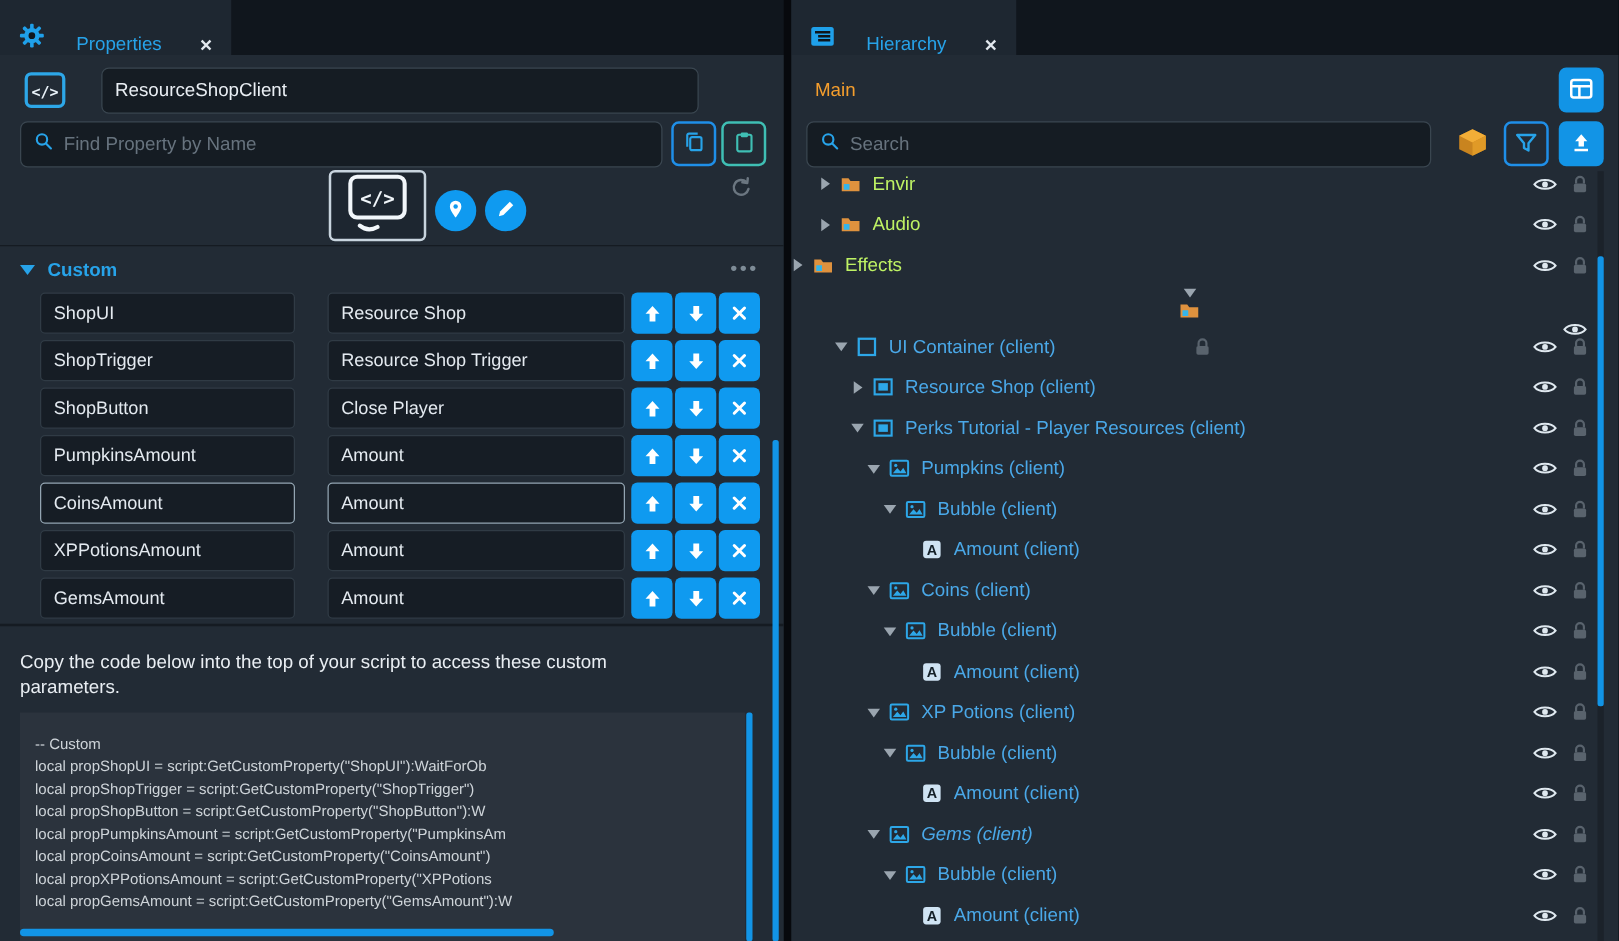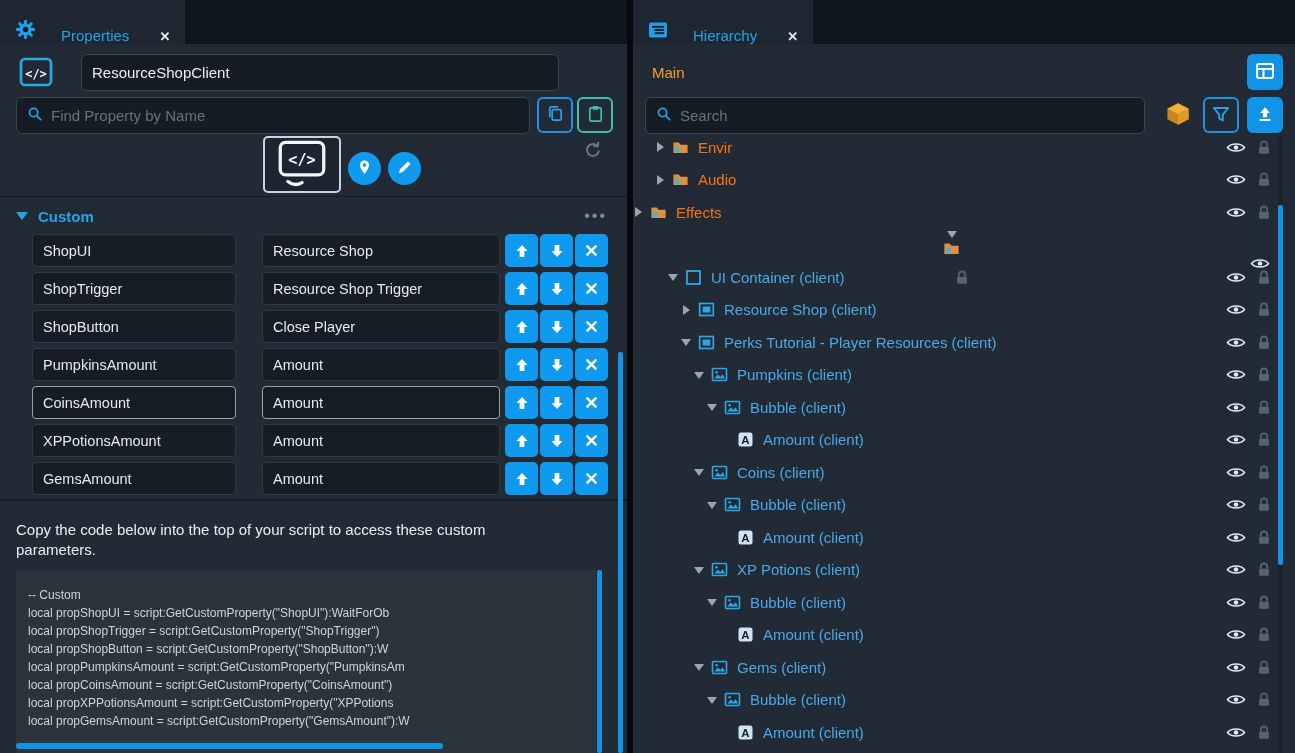--- a/index.html
+++ b/index.html
@@ -75,21 +75,21 @@
   .pos-upload{left:614px;top:53px}
 
   .tree{position:absolute;left:0;right:0;top:93px;bottom:0;overflow:hidden}
   .trow{display:flex;align-items:center;height:32.5px;padding-right:25px;cursor:default}
   .trow:first-child{margin-top:-6px}
   .tarrow{width:11px;height:11px;margin-right:6px;flex:none;position:relative}
   .tarrow.collapsed::before{content:"";position:absolute;left:2px;top:0.5px;border-left:7px solid #9aa5af;border-top:5px solid transparent;border-bottom:5px solid transparent}
   .tarrow.expanded::before{content:"";position:absolute;left:0;top:2.5px;border-top:7px solid #9aa5af;border-left:5px solid transparent;border-right:5px solid transparent}
   .tarrow.leaf{visibility:hidden}
   .ticon{width:17px;height:17px;margin-right:9px;flex:none;display:flex}
-  .tname{font-size:15px;color:#f97316;white-space:nowrap;overflow:hidden}
+  .tname{font-size:15px;color:#bef264;white-space:nowrap;overflow:hidden}
   .tname.client{color:#4aa8e8}
   .teye{margin-left:auto;display:flex;flex:none}
   .tlock{margin-left:12px;display:flex;flex:none;width:12px}
   .scrolltrack{position:absolute;left:645px;top:93px;bottom:0;width:5px;background:#1b222a}
   .pos-treev{left:645px;top:161px;height:360px}
 </style>
 </head>
 <body>
 
 <section class="panel" id="properties-panel">
@@ -743,21 +743,21 @@
               <circle cx="10.5" cy="6.5" r="2.4" fill="#dfe8ef"></circle>
             </svg>
           </span>
           <span class="tlock">
             <svg viewBox="0 0 13 16" width="12" height="15">
               <path d="M3.1 7.2 V4.9 a3.4 3.4 0 0 1 6.8 0 V7.2" fill="none" stroke="#59636d" stroke-width="1.9"></path>
               <rect x="1.2" y="7.2" width="10.6" height="7.6" rx="1.5" fill="#59636d"></rect>
             </svg>
           </span>
         </div>
-        <div class="trow" style="padding-left: 61px;">
+        <div class="trow" style="padding-left: 61px; font-style: italic;">
           <span class="tarrow expanded"></span>
           <span class="ticon">
             <svg viewBox="0 0 17 17" width="17" height="17">
               <rect x="1.5" y="2.5" width="14" height="12" rx="1" fill="none" stroke="#2da7e8" stroke-width="1.6"></rect>
               <circle cx="5.6" cy="6.3" r="1.3" fill="#2da7e8"></circle>
               <path d="M3.3 12.6 l3.5-4.2 2.6 2.7 2.2-2.9 2.5 4.4 z" fill="#2da7e8"></path>
             </svg>
           </span>
           <span class="tname client">Gems (client)</span>
           <span class="teye">

